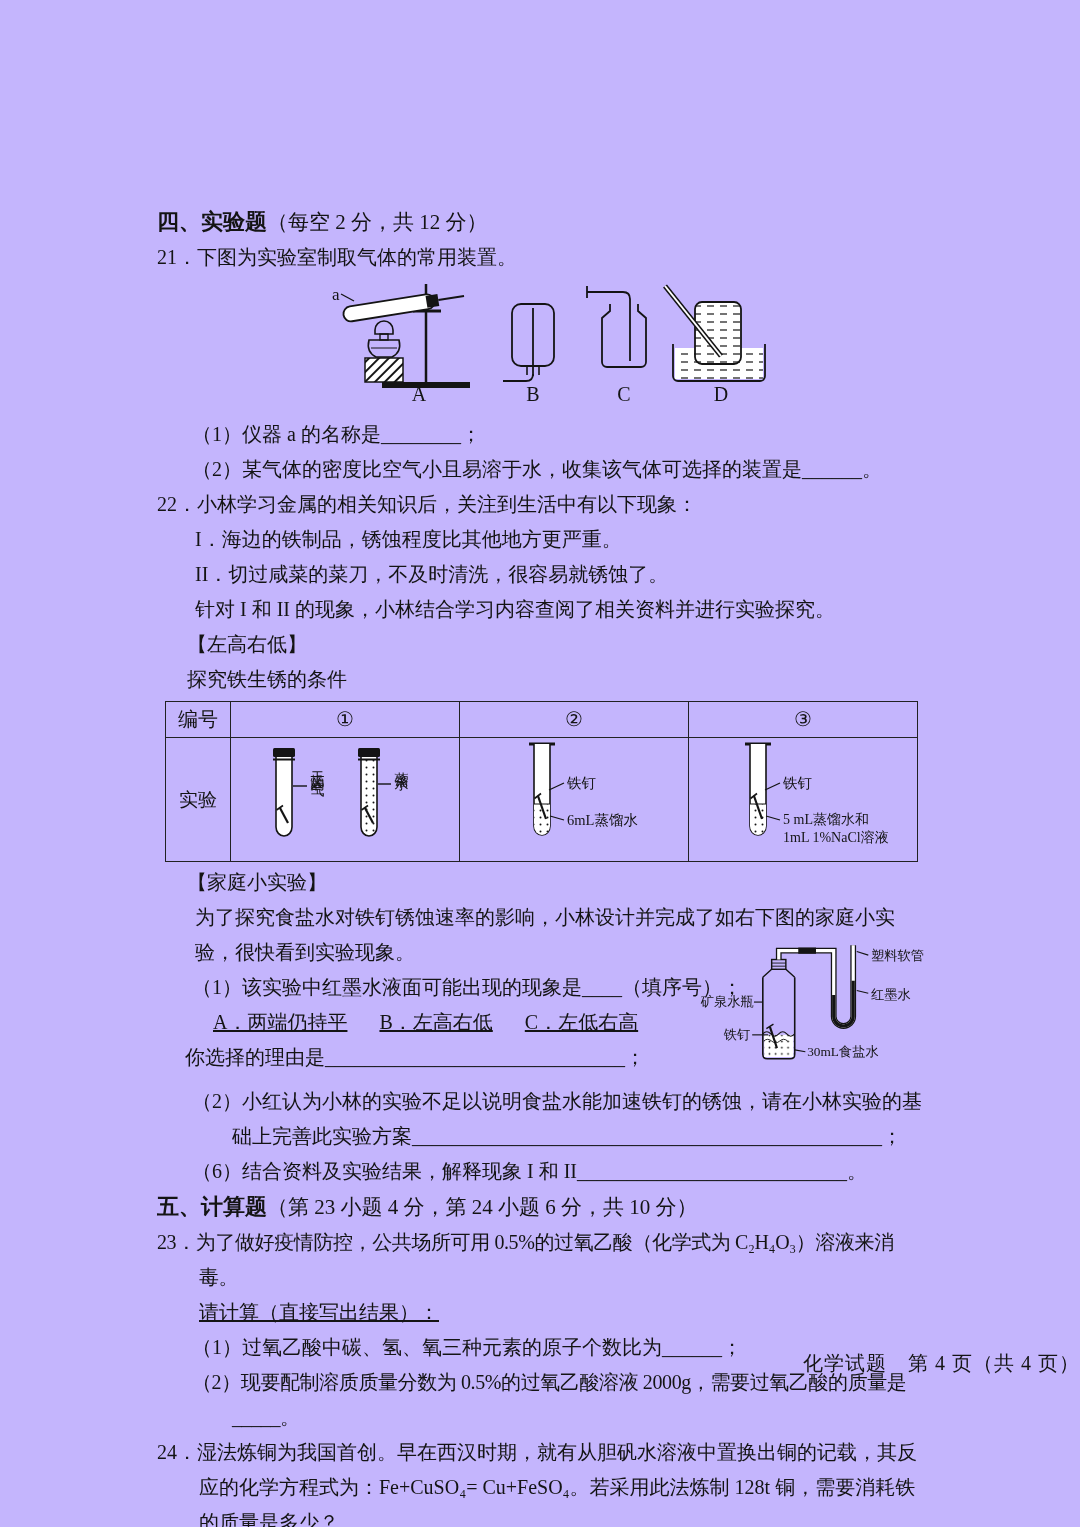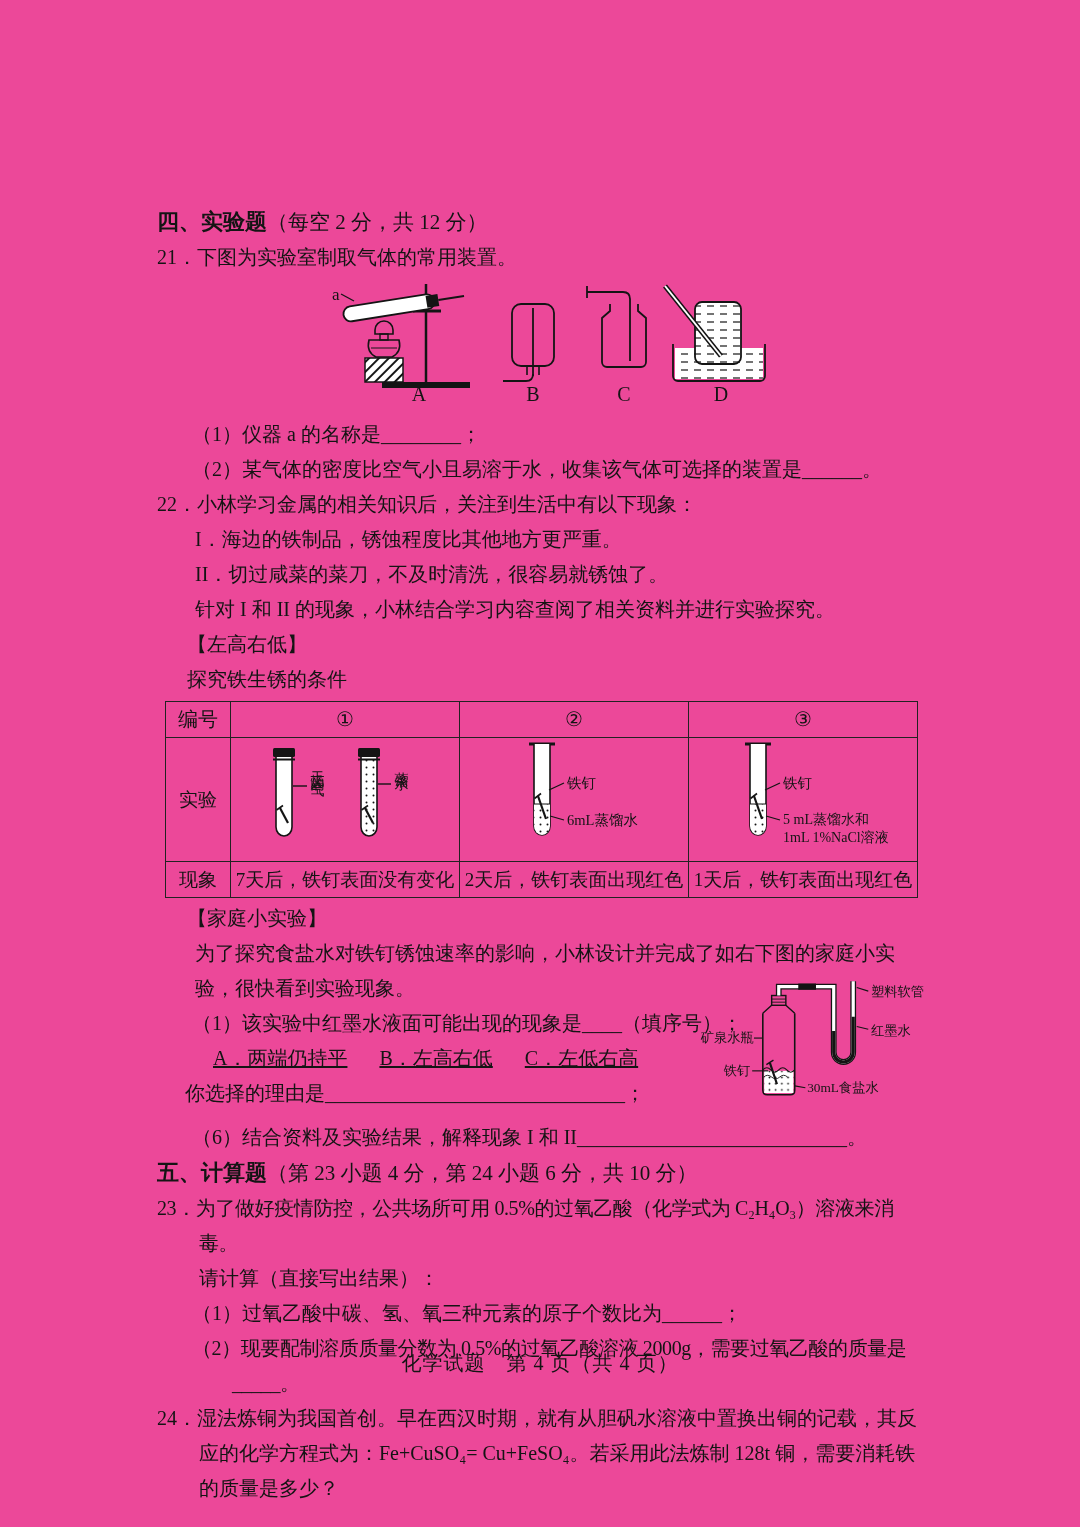--- a/index.html
+++ b/index.html
@@ -1,46 +1,46 @@
 <!DOCTYPE html>
 <html><head>
 <meta charset="utf-8">
 <style>
   html,body { margin:0; padding:0; background:#ffffff; }
   .page {
-    position:relative; width:1080px; height:1527px; background:#ec4899;
+    position:relative; width:1080px; height:1527px; background:#c4b5fd;
     font-family:"Liberation Serif","DejaVu Serif",serif; color:#141414; overflow:hidden;
   }
   .content { position:absolute; left:157px; top:204px; width:770px; font-size:20px; line-height:35px; }
   p { margin:0; }
   .sec-title { font-size:21px; }
   .sec-title .b { font-weight:bold; font-size:22px; }
   .q   { padding-left:42px; text-indent:-42px; }
   .sub { margin-left:35px; padding-left:40px; text-indent:-40px; }
   .ind38 { margin-left:38px; }
   .ind30 { margin-left:30px; }
-  .cont  { margin-left:42px; }
+  .cont  { margin-left:42px;text-decoration:underline; }
   .fit   { letter-spacing:-0.4px; }
   .fig1 { margin:3px 0 2px 172px; }
   table.exp { border-collapse:collapse; table-layout:fixed; margin:4px 0 3px 8px;padding-left:20px; }
   table.exp td { border:1.7px solid #222; text-align:center; vertical-align:middle; padding:0; font-size:19px; }
   td.c0 { width:64px; } td.cc { width:228px; }
   tr.hd td { height:31px; font-size:20px; }
   tr.ph td { height:33px; }
   .cellwrap { position:relative; width:226px; height:112px; }
   .vlabel { position:absolute; writing-mode:vertical-rl; font-size:14px; letter-spacing:3px; line-height:14px; }
   .row { display:flex; align-items:flex-start; }
   .col-left { flex:0 0 542px; width:542px; }
   .col-left p { white-space:nowrap; }
   .opts { margin-left:56px;text-decoration:underline; }
   .opts span { margin-right:32px; }
   .reason { margin-left:28px; }
   .home-fig { width:226px; margin-top:-30px; }
   svg text { font-family:"Liberation Serif","DejaVu Serif",serif; fill:#141414; }
-  .footer { position:absolute; left:0; right:0; top:1350px; text-align:center; font-size:20px; letter-spacing:1px; }
+  .footer { position:absolute; left:0; right:0; top:1350px; text-align:right; font-size:20px; letter-spacing:1px; }
   .stroke { stroke:#141414; fill:none; }
 </style>
 </head>
 <body>
 
 <div class="page">
   <div class="content">
 
     <p class="sec-title"><span class="b">四、实验题</span><span>（每空 2 分，共 12 分）</span></p>
 
@@ -178,26 +178,20 @@
             <line class="stroke" x1="64" y1="58" x2="72" y2="81" stroke-width="2.2"></line>
             <line class="stroke" x1="60.5" y1="60.5" x2="67" y2="55.5" stroke-width="1.6"></line>
             <line class="stroke" x1="75" y1="52" x2="90" y2="45" stroke-width="1.3"></line>
             <text x="93" y="50" font-size="14.5">铁钉</text>
             <line class="stroke" x1="76" y1="78" x2="90" y2="82" stroke-width="1.3"></line>
             <text x="93" y="86" font-size="14">5 mL蒸馏水和</text>
             <text x="93" y="104" font-size="14">1mL 1%NaCl溶液</text>
           </svg>
         </td>
       </tr>
-      <tr class="ph">
-        <td>现象</td>
-        <td>7天后，铁钉表面没有变化</td>
-        <td>2天后，铁钉表面出现红色</td>
-        <td>1天后，铁钉表面出现红色</td>
-      </tr>
     </tbody>
       </table>
 
     <p class="ind30">【家庭小实验】</p>
     <p class="ind38">为了探究食盐水对铁钉锈蚀速率的影响，小林设计并完成了如右下图的家庭小实验，很快看到实验现象。</p>
 
     <div class="row">
       <div class="col-left">
         <p class="sub">（1）该实验中红墨水液面可能出现的现象是____（填序号）；</p>
         <p class="opts">
@@ -235,20 +229,21 @@
             <line class="stroke" x1="62" y1="70" x2="72" y2="70" stroke-width="1.3"></line>
             <text x="28" y="112">铁钉</text>
             <line class="stroke" x1="60" y1="107" x2="78" y2="107" stroke-width="1.3"></line>
             <line class="stroke" x1="108" y1="124" x2="120" y2="126" stroke-width="1.3"></line>
             <text x="122" y="131">30mL食盐水</text>
           </g>
         </svg>
       </div>
     </div>
 
+    <p class="sub">（2）小红认为小林的实验不足以说明食盐水能加速铁钉的锈蚀，请在小林实验的基础上完善此实验方案_______________________________________________；</p>
     <p class="sub">（6）结合资料及实验结果，解释现象 I 和 II___________________________。</p>
 
     <p class="sec-title"><span class="b">五、计算题</span><span>（第 23 小题 4 分，第 24 小题 6 分，共 10 分）</span></p>
 
     <p class="q fit">23．为了做好疫情防控，公共场所可用 0.5%的过氧乙酸（化学式为 C₂H₄O₃）溶液来消毒。</p>
     <p class="cont">请计算（直接写出结果）：</p>
     <p class="sub">（1）过氧乙酸中碳、氢、氧三种元素的原子个数比为______；</p>
     <p class="sub fit">（2）现要配制溶质质量分数为 0.5%的过氧乙酸溶液 2000g，需要过氧乙酸的质量是_____。</p>
 
     <p class="q">24．湿法炼铜为我国首创。早在西汉时期，就有从胆矾水溶液中置换出铜的记载，其反应的化学方程式为：Fe+CuSO₄= Cu+FeSO₄。若采用此法炼制 128t 铜，需要消耗铁的质量是多少？</p>

